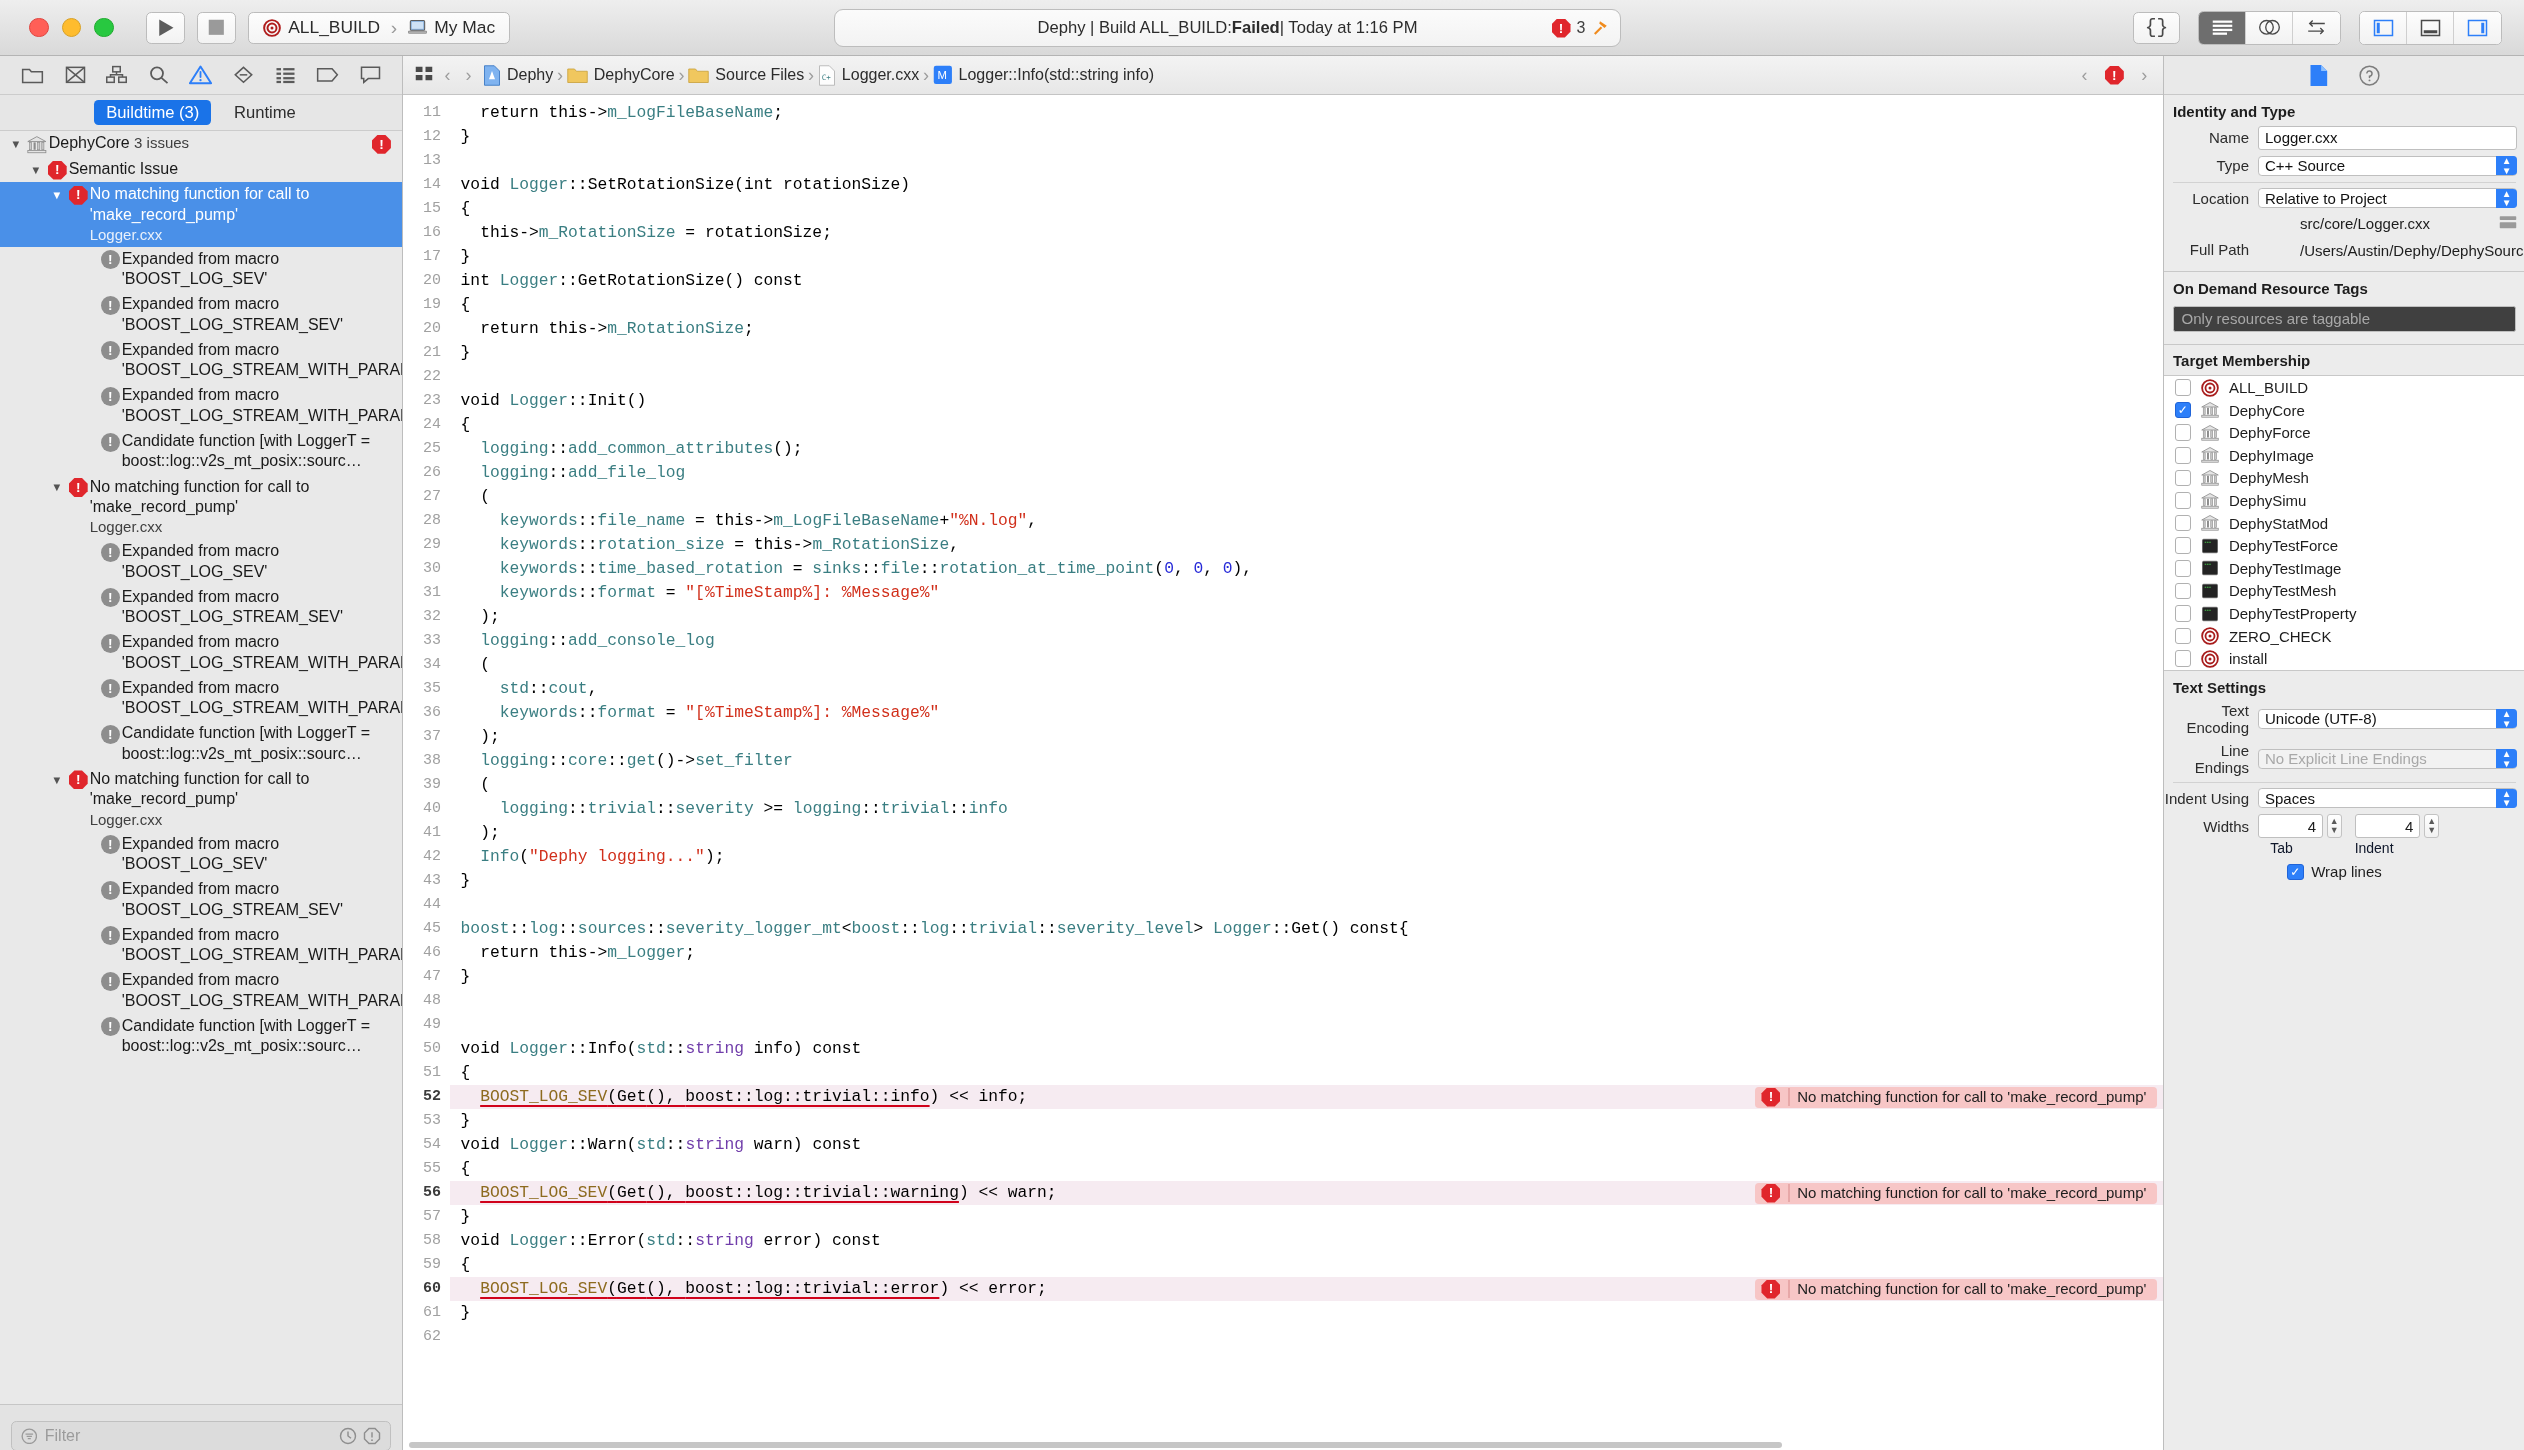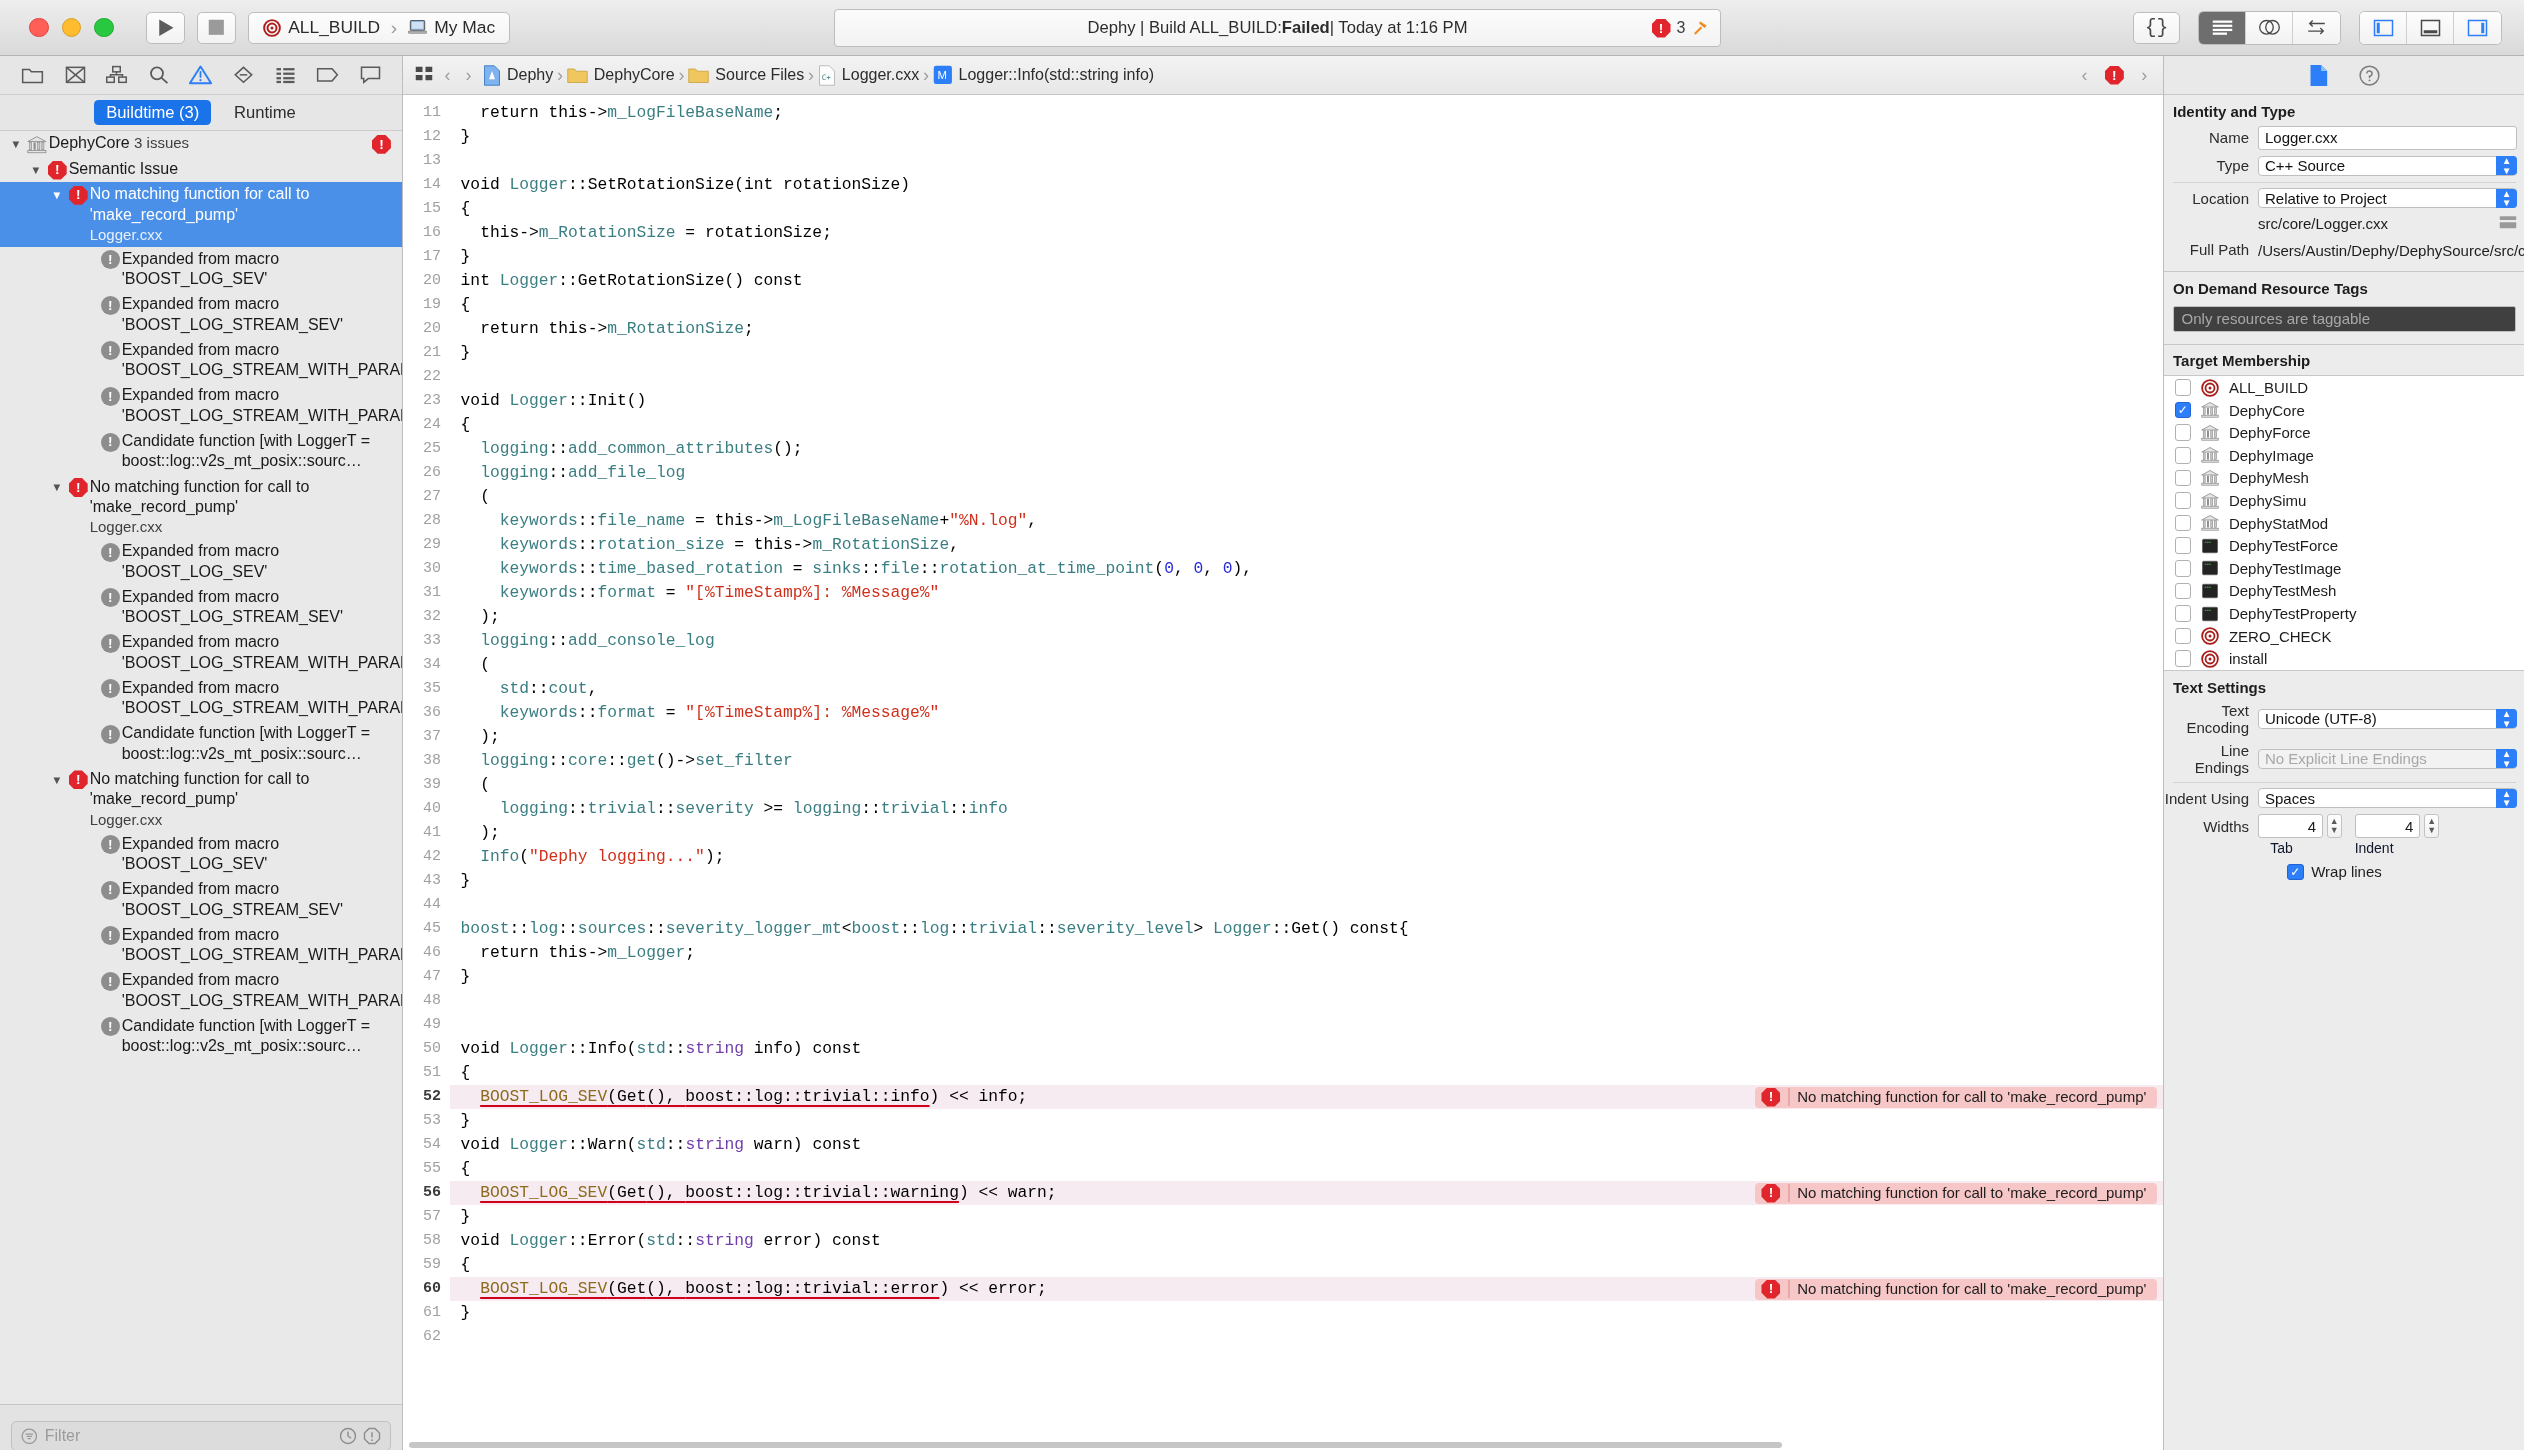--- a/index.html
+++ b/index.html
@@ -38,23 +38,23 @@
   .scheme {
     margin-left: 12px; height: 32px;
     background: linear-gradient(to bottom,#fdfdfd,#f4f4f4);
     border: 0.8px solid #bcbcbc; border-radius: 5.3px;
     display: flex; align-items: center; padding: 0 13.6px; gap: 7.6px;
     font-size: 17.4px; color: #2b2b2b;
   }
   .scheme .sep { color: #9a9a9a; font-size: 19px; margin: 0 3px; }
 
   .statusbar {
-    position: absolute; left: 834px; width: 887px; height: 38px; top: 9px;
+    position: absolute; left: 834px; width: 787px; height: 38px; top: 9px;
     background: linear-gradient(to bottom,#fbfbfb,#f3f3f3);
-    border: 0.8px solid #bdbdbd; border-radius: 4px;
+    border: 0.8px solid #bdbdbd; border-radius: 9px;
     display: flex; align-items: center; justify-content: center;
     font-size: 16.6px; color: #2c2c2c; position: absolute;
   }
   .statusbar .issues {
     position: absolute; right: 10.6px; display: flex; align-items: center; gap: 6px;
   }
   .statusbar .issues .cnt { font-size: 16px; color: #404040; }
 
   .right-tools {
     position: absolute; right: 23px; display: flex; align-items: center; gap: 18px;
@@ -223,21 +223,21 @@
     display: flex; align-items: center; padding: 0 6px; font-size: 15px; color: #111;
     position: relative;
   }
   .popup.dim { color: #a8a8a8; background: #f2f2f2; }
   .popup .stepper {
     position: absolute; right: -0.8px; top: -0.8px; bottom: -0.8px; width: 21px;
     background: #2d7ff9; border-radius: 0 3.8px 3.8px 0;
     display: flex; flex-direction: column; align-items: center; justify-content: center;
     color: #fff; font-size: 9.8px; line-height: 1;
   }
-  .pathval { padding-left: 0; line-height: 1.35; flex: 1; }
+  .pathval { padding-left: 0; line-height: 1.35; flex: 1; margin-left: 42px; }
   .divider { height: 0.8px; background: #d2d2d2; margin: 6px 9px; }
   .sec-sep { height: 0.8px; background: #c8c8c8; }
 
   .tags-input {
     margin: 3px 9px 7.6px 9px; height: 26px; background: #404040;
     border: 0.8px solid #bfbfbf; border-radius: 2.3px;
     display: flex; align-items: center; padding: 0 7.6px; font-size: 15px; color: #a8a8a8;
   }
 
   .tm-list { background: #fff; border-top: 0.8px solid #c8c8c8; border-bottom: 0.8px solid #c8c8c8; }

